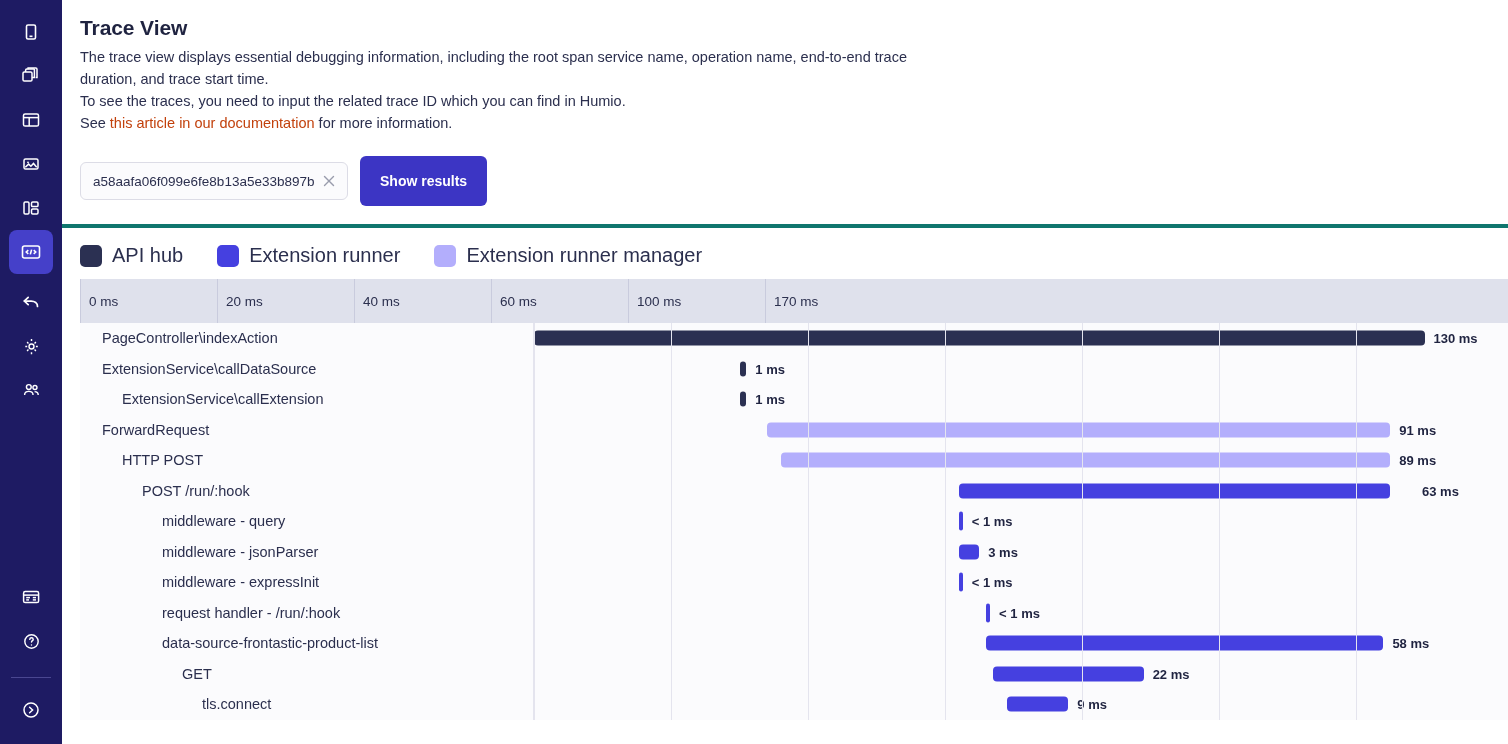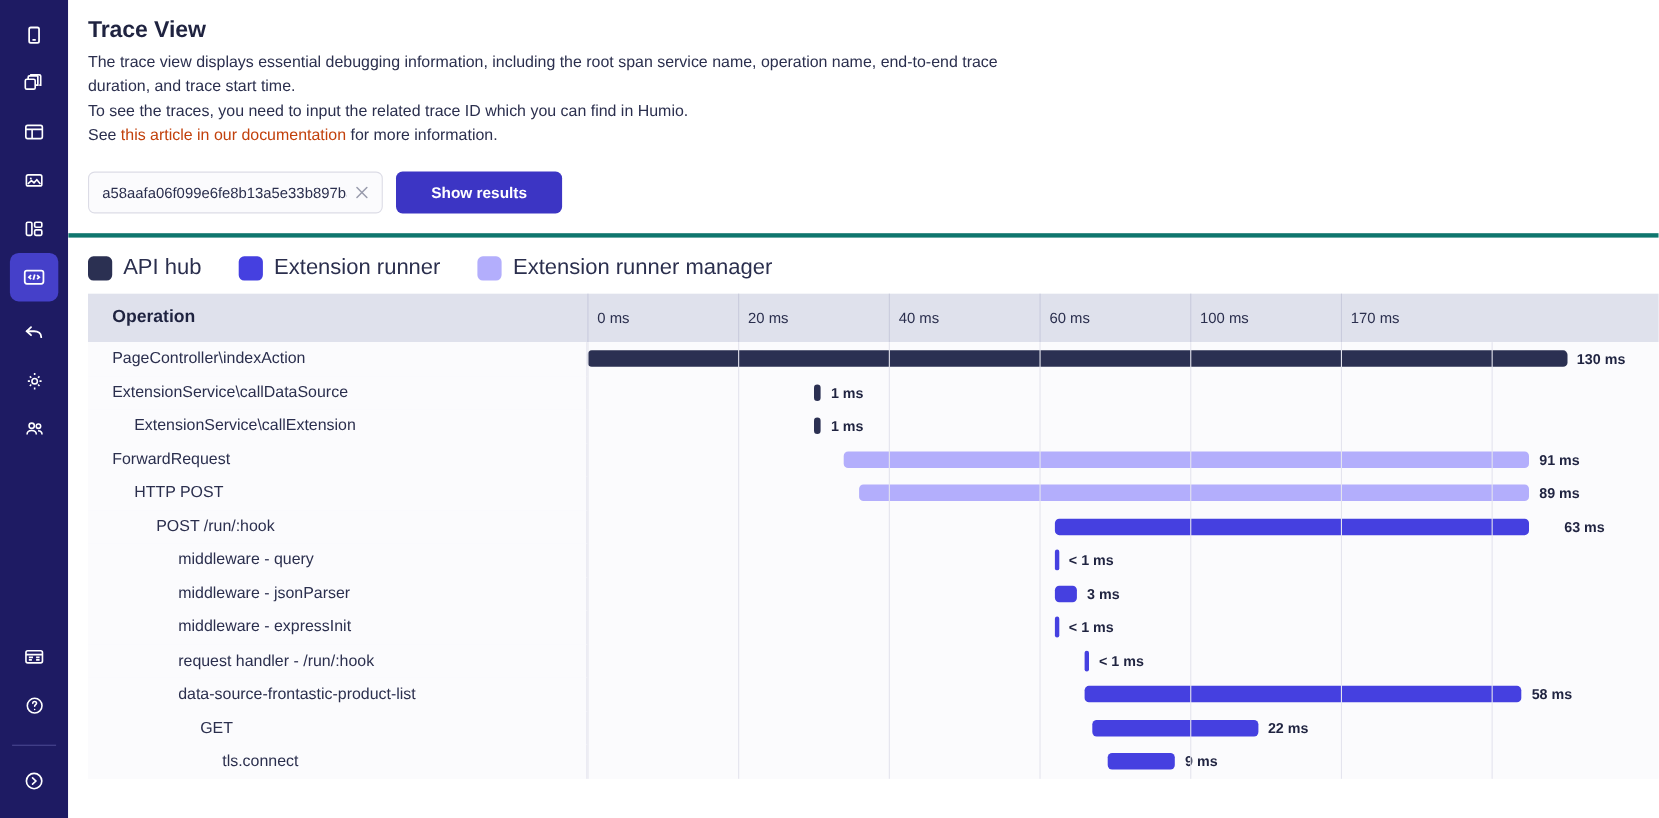--- a/index.html
+++ b/index.html
@@ -68,21 +68,21 @@
     display:flex; align-items:center;
     padding:0 10px 0 12px;
     font-size:13.5px; color:#2b2f4e;
   }
   .trace-input .val { flex:1 1 auto; white-space:nowrap; overflow:hidden; }
   .clear-x {
     width:16px; height:16px; flex:0 0 16px;
     opacity:.55; cursor:pointer; margin-left:6px;
   }
   .show-btn {
-    height:38px; padding:0 32px;
+    height:50px; padding:0 20px;
     background:#3c35c4; color:#fff;
     border:none; border-radius:6px;
     font-size:14px; font-weight:700;
     font-family:"Liberation Sans", sans-serif;
     cursor:pointer;
   }
 
   
   .legend {
     display:flex; align-items:center; gap:0px;
@@ -321,21 +321,20 @@
       </div>
       <div class="legend-item">
         <span class="legend-swatch" id="sw2" style="background: rgb(179, 174, 252);"></span>
         <span class="legend-label">Extension runner manager</span>
       </div>
     </div>
 
     <div class="table-wrap">
       <div class="trace-table">
         <div class="thead">
-          <div class="th-op">Operation</div>
           <div class="th-ticks" id="ticks">
               <div class="tick">0 ms</div>
               <div class="tick">20 ms</div>
               <div class="tick">40 ms</div>
               <div class="tick">60 ms</div>
               <div class="tick">100 ms</div>
               <div class="tick">170 ms</div>
             </div>
         </div>
         <div class="tbody" id="tbody">

